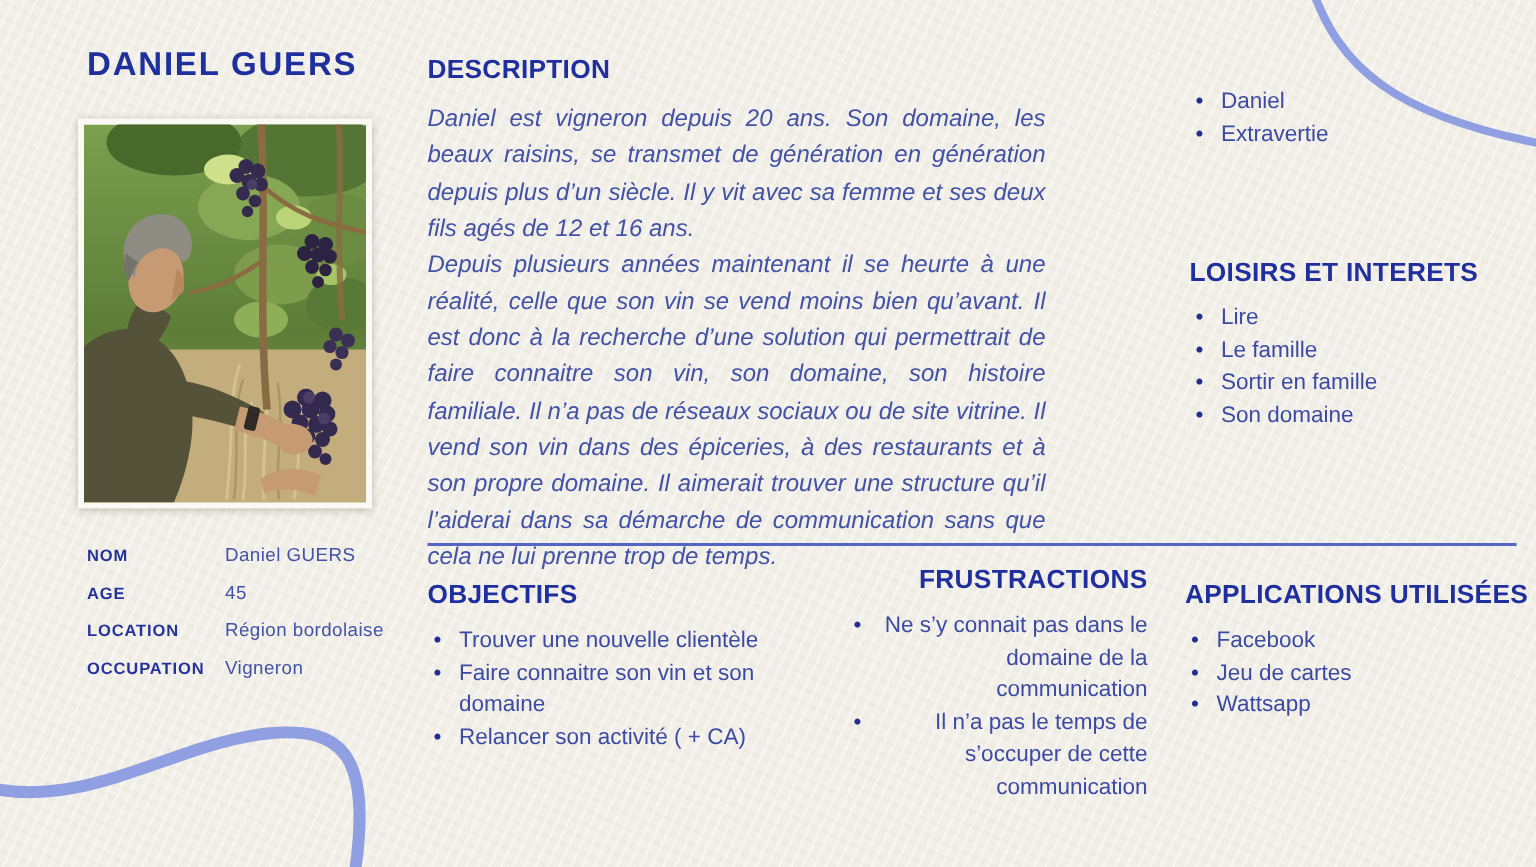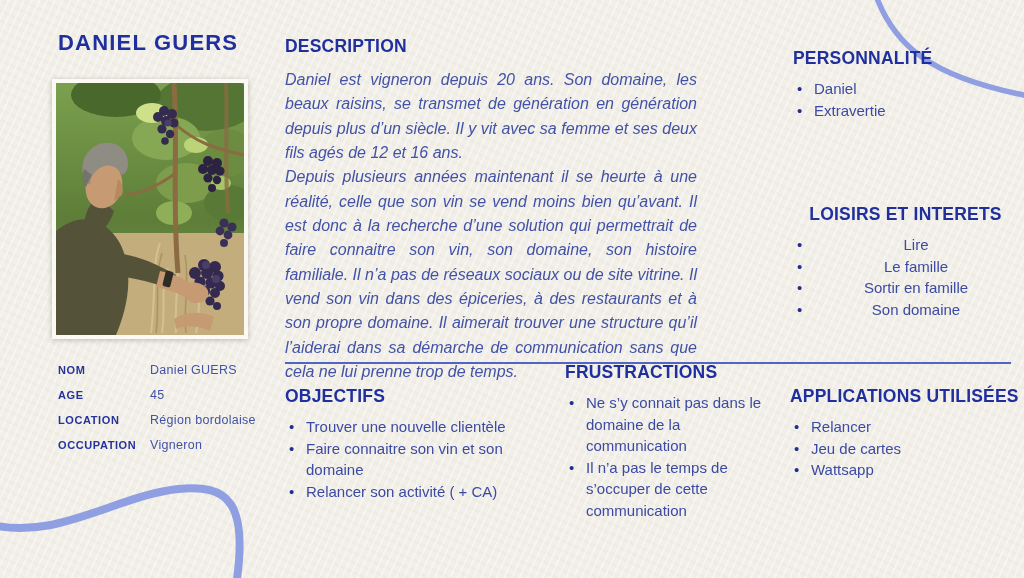--- a/index.html
+++ b/index.html
@@ -58,29 +58,29 @@
   .side-section li, .bottom-section li {
     position: relative; padding-left: 21px;
     font-size: 15px; line-height: 21.5px; color: #3b4aa3;
   }
   .side-section li::before, .bottom-section li::before {
     content: "•"; position: absolute; left: 4px; top: 0;
     color: #222f8f; font-size: 15px;
   }
 
   .personality-section { left: 793px; top: 48px; width: 225px; }
-  .interests-section   { left: 793px; top: 204px; width: 225px; text-align: center; }
+  .interests-section   { left: 793px; top: 171px; width: 225px; }
 
   .divider {
     left: 285px; top: 362px; width: 726px; height: 0;
     border-top: 2px solid #5265c5;
   }
 
   .objectives-section    { left: 285px; top: 386px; width: 252px; }
-  .frustrations-section  { left: 565px; top: 362px; width: 200px; }
+  .frustrations-section  { left: 565px; top: 376px; width: 200px; text-align: right; }
   .applications-section  { left: 790px; top: 386px; width: 234px; }
 
   .deco { position: absolute; inset: 0; width: 1024px; height: 578px; pointer-events: none; }
 </style>
 </head>
 <body>
 
 <div class="paper-texture"></div>
 
 <svg class="deco" viewBox="0 0 1024 578" aria-hidden="true">
@@ -220,21 +220,20 @@
 
 <div class="abs description-section">
   <div class="section-heading">DESCRIPTION</div>
   <div class="description-body">
     <p>Daniel est vigneron depuis 20 ans. Son domaine, les beaux raisins, se transmet de génération en génération depuis plus d’un siècle. Il y vit avec sa femme et ses deux fils agés de 12 et 16 ans.</p>
     <p>Depuis plusieurs années maintenant il se heurte à une réalité, celle que son vin se vend moins bien qu’avant. Il est donc à la recherche d’une solution qui permettrait de faire connaitre son vin, son domaine, son histoire familiale. Il n’a pas de réseaux sociaux ou de site vitrine. Il vend son vin dans des épiceries, à des restaurants et à son propre domaine.  Il aimerait trouver une structure qu’il l’aiderai dans sa démarche de communication sans que cela ne lui prenne trop de temps.</p>
   </div>
 </div>
 
 <div class="abs side-section personality-section">
-  <div class="section-heading">PERSONNALITÉ</div>
   <ul>
     <li>Daniel</li>
     <li>Extravertie</li>
   </ul>
 </div>
 
 <div class="abs side-section interests-section">
   <div class="section-heading">LOISIRS ET INTERETS</div>
   <ul>
     <li>Lire</li>
@@ -259,17 +258,17 @@
   <div class="section-heading">FRUSTRACTIONS</div>
   <ul>
     <li>Ne s’y connait pas dans le domaine de la communication</li>
     <li>Il n’a pas le temps de s’occuper de cette communication</li>
   </ul>
 </div>
 
 <div class="abs bottom-section applications-section">
   <div class="section-heading">APPLICATIONS UTILISÉES</div>
   <ul>
-    <li>Relancer</li>
+    <li>Facebook</li>
     <li>Jeu de cartes</li>
     <li>Wattsapp</li>
   </ul>
 </div>
 
 </body></html>

